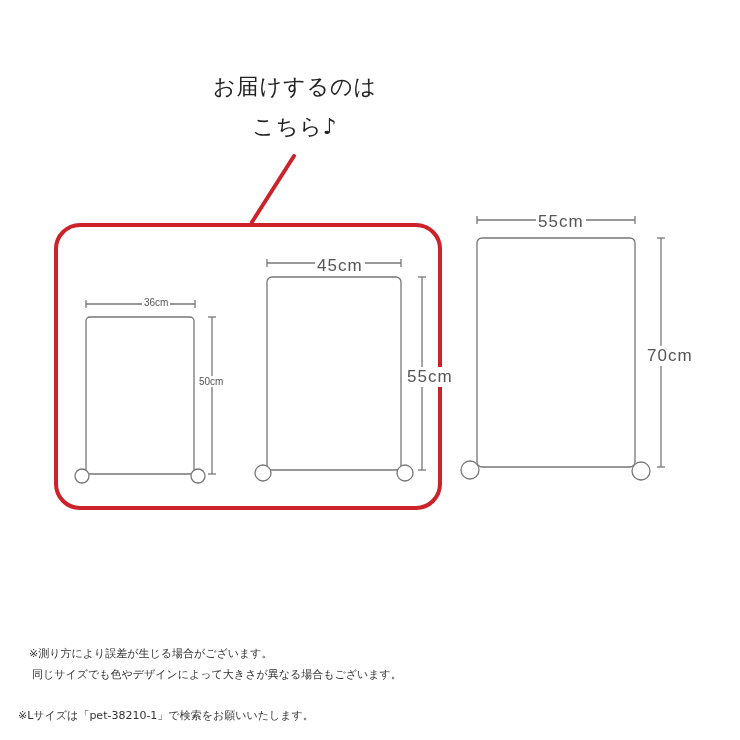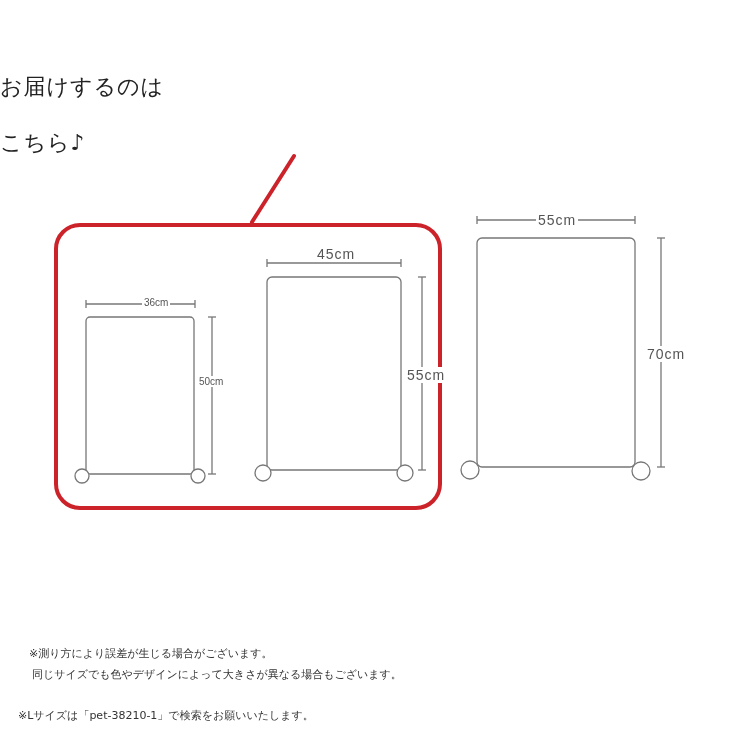--- a/index.html
+++ b/index.html
@@ -1,28 +1,28 @@
 <!DOCTYPE html>
 <html><head>
   <meta charset="utf-8">
   <style>
     html, body { margin: 0; padding: 0; background: #ffffff; }
     body { width: 740px; height: 740px; position: relative; overflow: hidden;
            font-family: "DejaVu Sans", sans-serif; color: #333; }
     .abs { position: absolute; }
-    .callout-title { left: 0; width: 590px; top: 72px; 
+    .callout-title { left: 0; width: 590px; top: 72px; text-align: center;
       font-size: 22px; letter-spacing: 1px; color: #222; font-family: "DejaVu Sans", sans-serif; }
-    .callout-sub { left: 0; width: 590px; top: 112px; text-align: left;
-      font-size: 22px; letter-spacing: 1px; color: #222; margin-top: 16px; }
+    .callout-sub { left: 0; width: 590px; top: 112px; text-align: center;
+      font-size: 22px; letter-spacing: 1px; color: #222; }
     .frame { left: 54px; top: 223px; width: 388px; height: 287px;
       border: 4px solid #cc2229; border-radius: 26px; box-sizing: border-box; }
     svg.diagram { position: absolute; left: 0; top: 0; }
     .dim-label { position: absolute; font-size: 10px; color: #555; background: #fff; padding: 0 2px;
       font-family: "Liberation Sans", sans-serif; }
-    .dim-label.big { font-size: 14px; letter-spacing: 1px; text-align: right; }
+    .dim-label.big { font-size: 17px; letter-spacing: 1px; text-align: right; }
     .note { position: absolute; left: 18px; font-size: 11px; color: #333;
       font-family: "DejaVu Sans", sans-serif; }
   </style>
 </head>
 <body>
 
 <div class="abs callout-title">お届けするのは</div>
 <div class="abs callout-sub">こちら♪</div>
 
 <div class="abs frame"></div>
@@ -63,20 +63,20 @@
     <line x1="477" y1="216" x2="477" y2="224"></line>
     <line x1="635" y1="216" x2="635" y2="224"></line>
     <line x1="661" y1="238" x2="661" y2="467"></line>
     <line x1="657" y1="238" x2="665" y2="238"></line>
     <line x1="657" y1="467" x2="665" y2="467"></line>
   </g>
 </svg>
 
 <span class="dim-label" style="left:142px; top:297px;">36cm</span>
 <span class="dim-label" style="left:197px; top:376px;">50cm</span>
-<span class="dim-label big" style="left:315px; top:246px;">45cm</span>
+<span class="dim-label big" style="left:315px; top:256px;">45cm</span>
 <span class="dim-label big" style="left:405px; top:367px;">55cm</span>
 <span class="dim-label big" style="left:536px; top:212px;">55cm</span>
 <span class="dim-label big" style="left:645px; top:346px;">70cm</span>
 
 <div class="note" style="top:646px;margin-left:11px;">※測り方により誤差が生じる場合がございます。</div>
 <div class="note" style="top:667px; left:32px;">同じサイズでも色やデザインによって大きさが異なる場合もございます。</div>
 <div class="note" style="top:708px;">※Lサイズは「pet-38210-1」で検索をお願いいたします。</div>
 
 </body></html>

